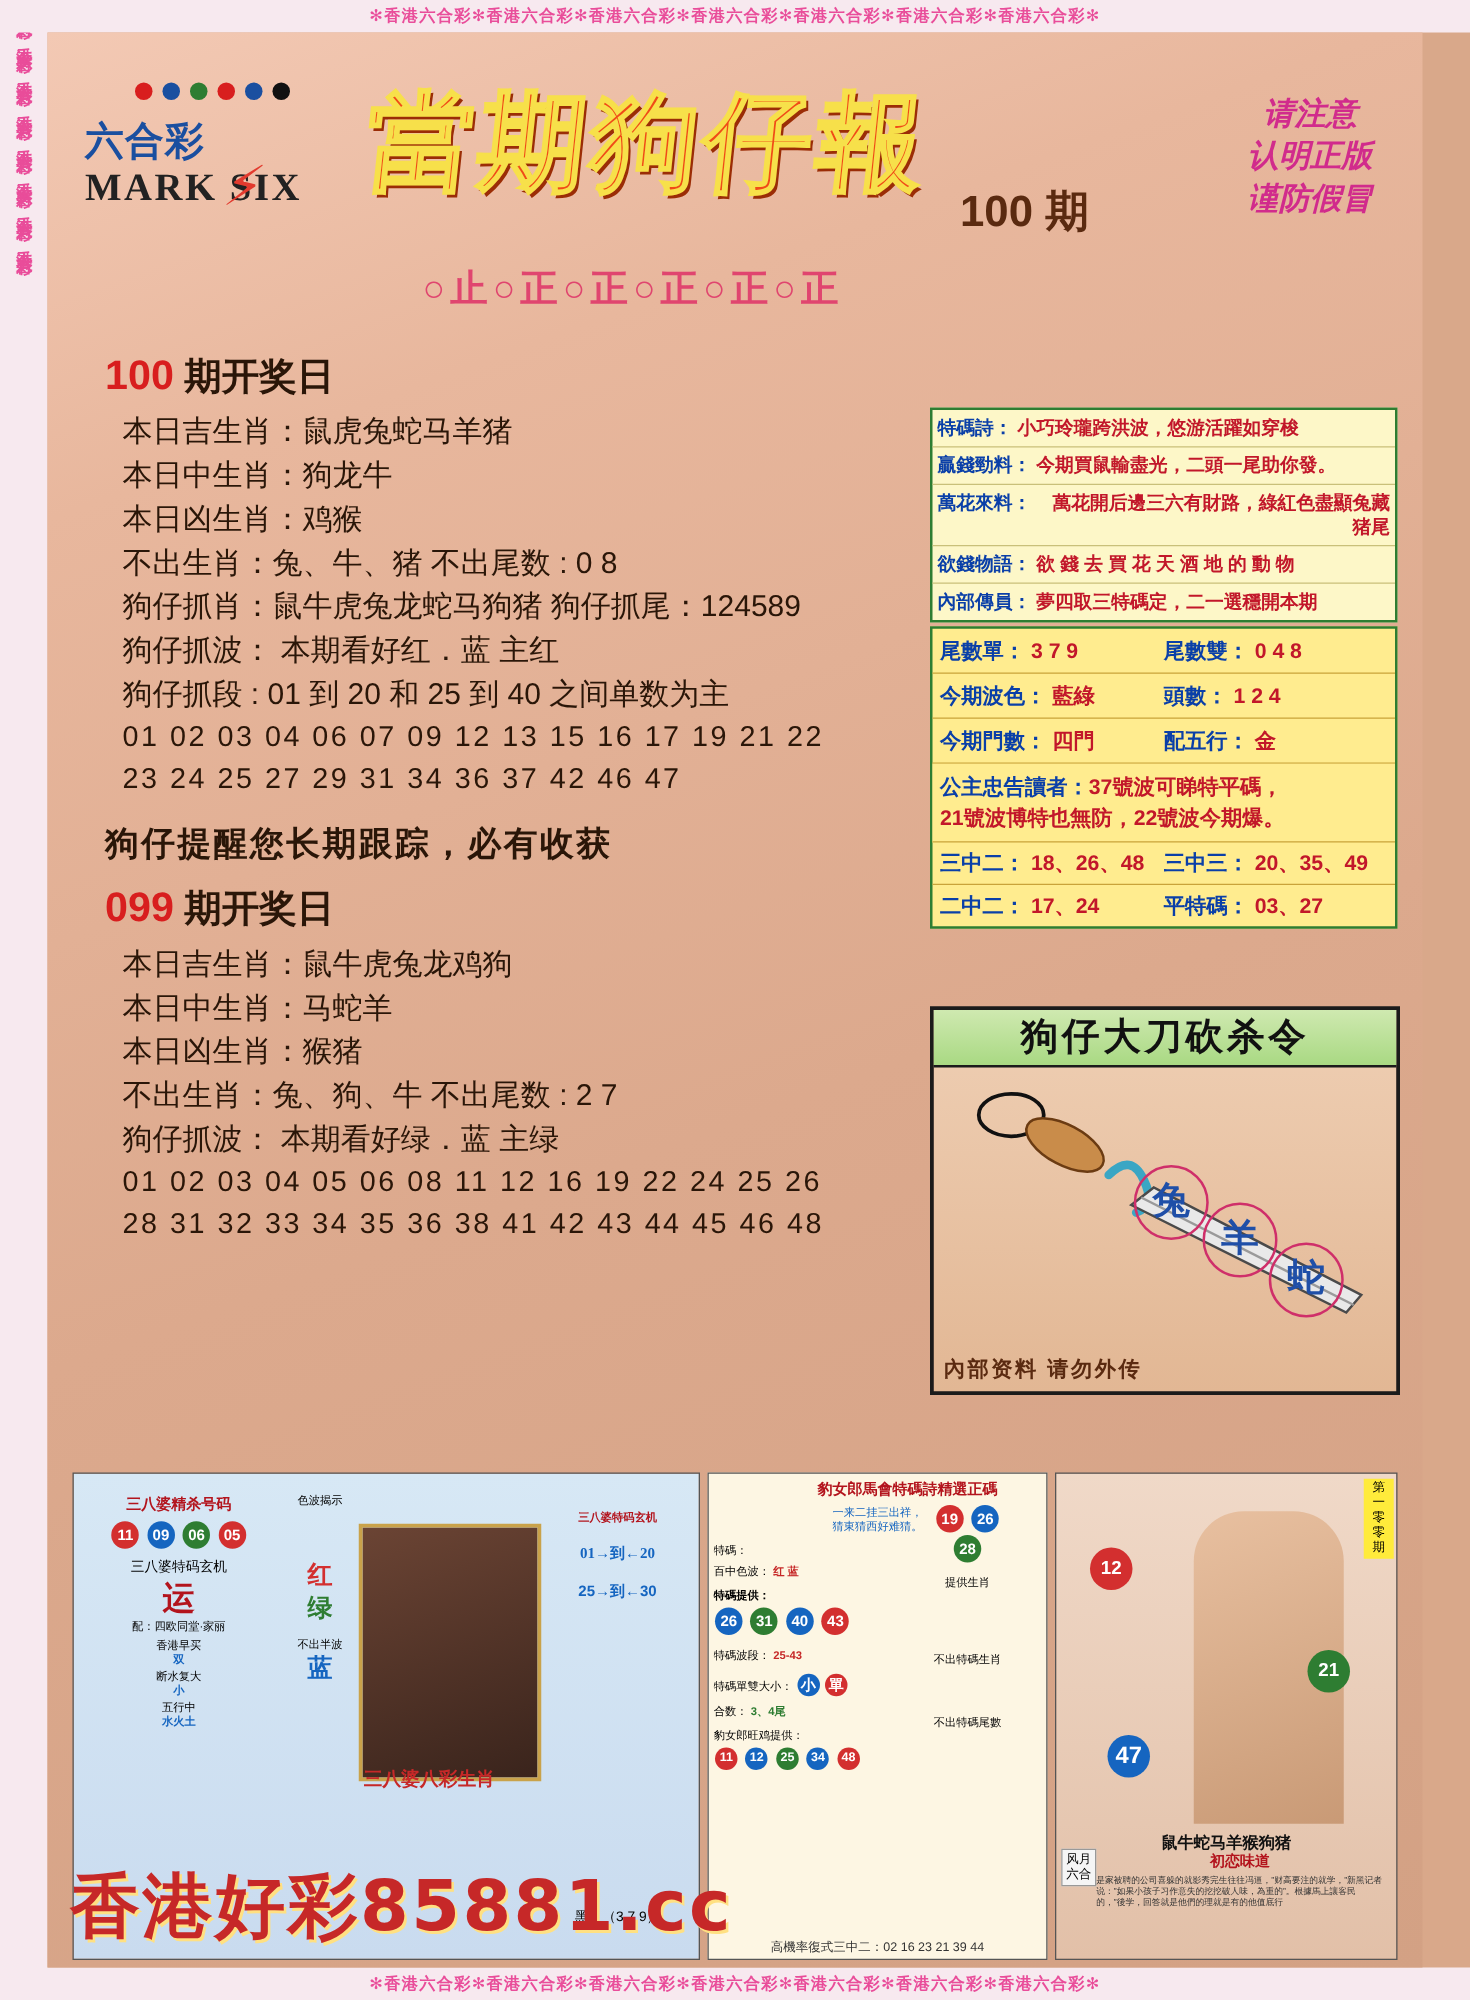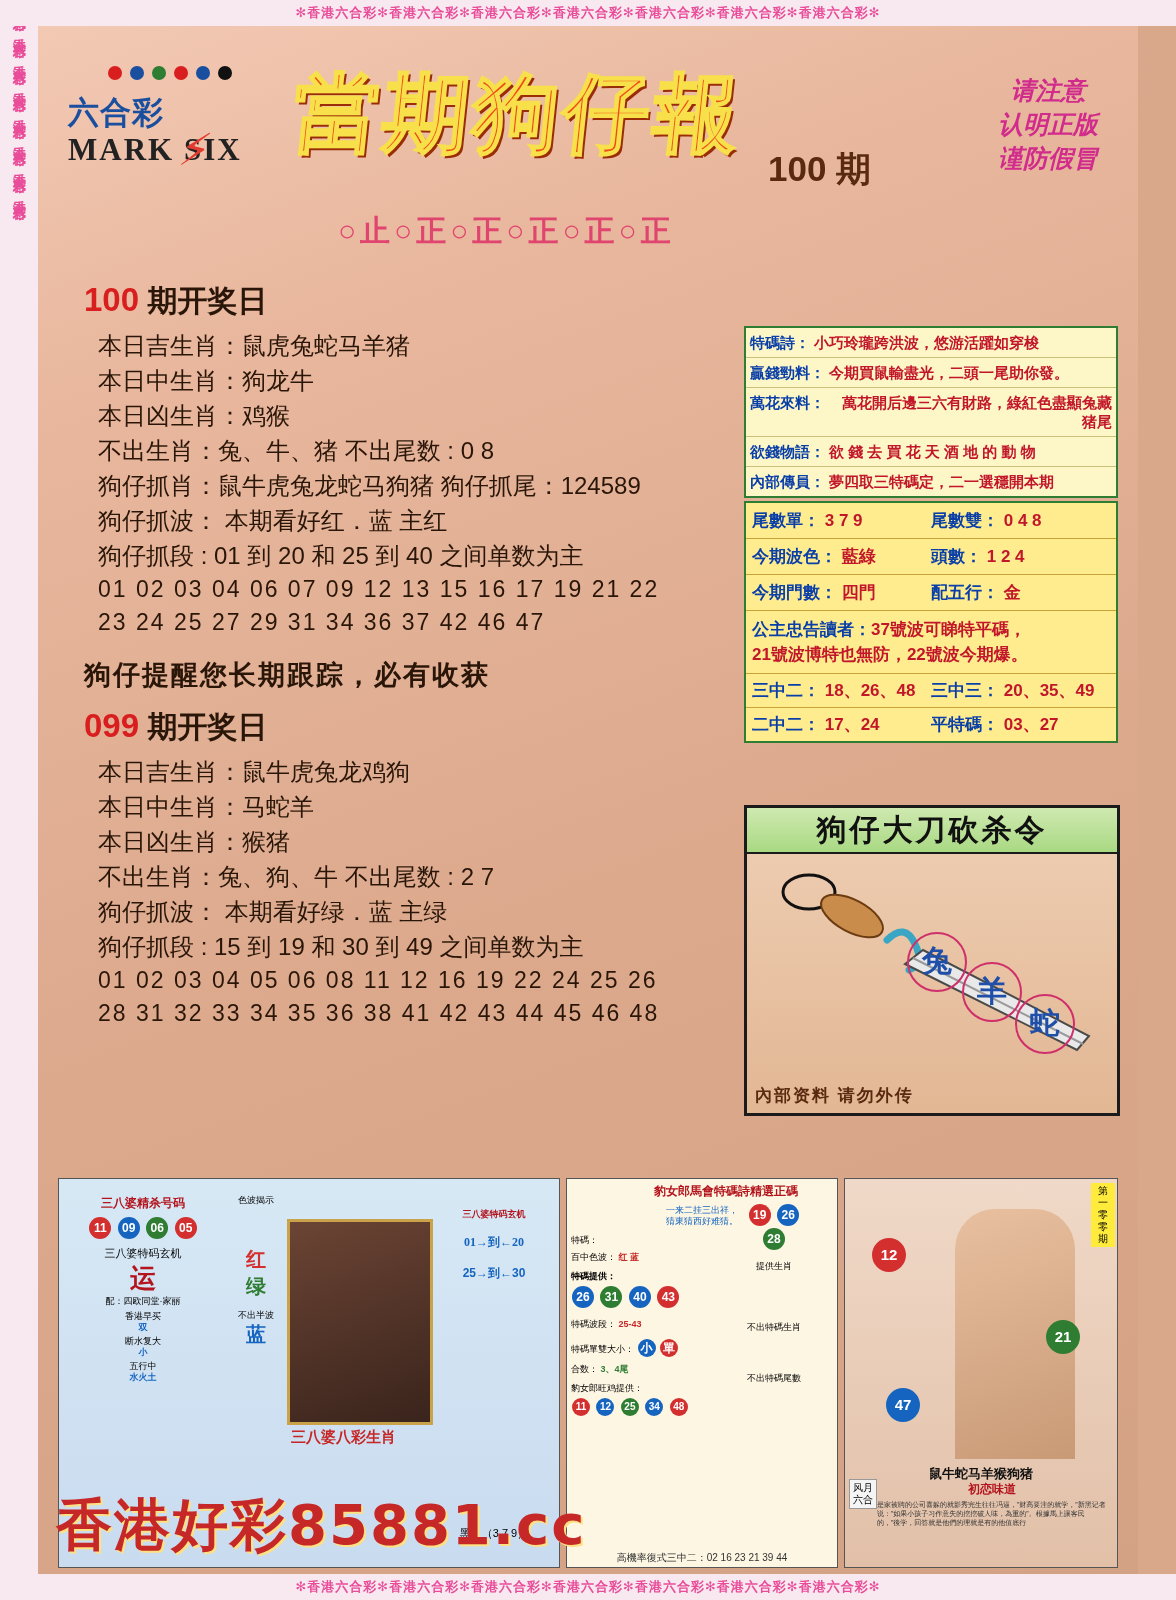--- a/index.html
+++ b/index.html
@@ -138,21 +138,20 @@
     <div>
       <div class="seg-title">
         <span class="num">099</span>
         <span>期开奖日</span>
       </div>
       <div class="row indent">本日吉生肖：鼠牛虎兔龙鸡狗</div>
       <div class="row indent">本日中生肖：马蛇羊</div>
       <div class="row indent">本日凶生肖：猴猪</div>
       <div class="row indent">不出生肖：兔、狗、牛  不出尾数 : 2    7</div>
       <div class="row indent">狗仔抓波：                 本期看好绿．蓝  主绿</div>
-      <div class="row indent">狗仔抓段 : 15 到 19 和 30 到 49 之间单数为主</div>
       <div class="numline">01  02  03  04  05  06  08  11  12  16  19  22  24  25  26</div>
       <div class="numline">28  31  32  33  34  35  36  38  41  42  43  44  45  46  48</div>
     </div>
   </div>
 
   <div class="poem-box">
     <div class="poem-row">
       <span class="poem-lbl">特碼詩：</span>
       <span class="poem-val">小巧玲瓏跨洪波，悠游活躍如穿梭</span>
     </div>
@@ -272,21 +271,21 @@
         <div class="tiny" style="text-align:center;color:#1565c0;font-weight:bold;">水火土</div>
       </div>
       <div style="position:absolute;left:168px;top:16px;width:58px;text-align:center;">
         <div class="tiny">色波揭示</div>
         <div style="font-size:20px;color:#d32f2f;font-weight:bold;margin-top:40px;">红</div>
         <div style="font-size:20px;color:#2e7d32;font-weight:bold;">绿</div>
         <div class="tiny" style="margin-top:10px;">不出半波</div>
         <div style="font-size:20px;color:#1565c0;font-weight:bold;">蓝</div>
       </div>
       <div style="position:absolute;left:228px;top:40px;width:140px;height:200px;background:linear-gradient(160deg,#6b4434,#3a241c);border:3px solid #c9a24a;"></div>
-      <div style="position:absolute;left:232px;top:249px;font-size:15px;color:#c62828;font-weight:bold;">三八婆八彩生肖</div>
+      <div style="position:absolute;left:232px;top:235px;font-size:15px;color:#c62828;font-weight:bold;">三八婆八彩生肖</div>
       <div style="position:absolute;left:376px;top:30px;width:118px;text-align:center;">
         <div class="tiny" style="color:#b3141d;font-weight:bold;">三八婆特码玄机</div>
         <div style="font-size:12px;color:#1565c0;font-weight:bold;margin-top:14px;font-family:Liberation Serif, serif;">01→到←20</div>
         <div style="font-size:12px;color:#1565c0;font-weight:bold;margin-top:14px;">25→到←30</div>
       </div>
       <div style="position:absolute;left:376px;bottom:26px;width:118px;text-align:center;font-size:11px;">黑：（3 7 9）</div>
     </div>
 
     <div class="thumb t2">
       <div style="padding:4px 4px 0 4px;">
@@ -343,21 +342,21 @@
         <div class="tiny">不出特碼尾數</div>
       </div>
       <div class="cap">高機率復式三中二：02 16 23 21 39 44</div>
     </div>
 
     <div class="thumb t3">
       <div style="position:absolute;right:2px;top:4px;width:20px;background:#ffeb3b;font-size:10px;text-align:center;line-height:12px;padding:2px;">第 一 零 零 期</div>
       <div style="position:absolute;left:110px;top:30px;width:120px;height:250px;background:linear-gradient(160deg,#e8c0a0,#c99a76);border-radius:40px 40px 0 0;"></div>
       <span class="ball" style="position:absolute;left:26px;top:58px;width:34px;height:34px;line-height:34px;font-size:15px;background:#d32f2f;">12</span>
       <span class="ball" style="position:absolute;left:200px;top:140px;width:34px;height:34px;line-height:34px;font-size:15px;background:#2e7d32;">21</span>
-      <span class="ball" style="position:absolute;left:40px;top:208px;width:34px;height:34px;line-height:34px;font-size:15px;background:#1565c0;">47</span>
+      <span class="ball" style="position:absolute;left:40px;top:208px;width:34px;height:34px;line-height:34px;font-size:19px;background:#1565c0;">47</span>
       <div style="position:absolute;left:0;top:286px;width:100%;text-align:center;font-size:13px;font-weight:bold;color:#111;">鼠牛蛇马羊猴狗猪</div>
       <div style="position:absolute;left:4px;top:300px;width:22px;background:#f5f5f5;border:1px solid #999;font-size:10px;line-height:12px;text-align:center;padding:2px;">风月六合</div>
       <div style="position:absolute;left:32px;top:302px;width:230px;">
         <div style="text-align:center;font-size:12px;font-weight:bold;color:#b3141d;">初恋味道</div>
         <div style="font-size:7px;line-height:9px;color:#333;margin-top:2px;">是家被聘的公司喜躲的就影秀完生往往冯逼，”财高要注的就学，”新黑记者说：”如果小孩子习作意失的挖挖破人味，為重的”。根據馬上讓客民的，”後学，回答就是他們的理就是有的他值底行</div>
       </div>
     </div>
   </div>
 
   <div class="watermark">香港好彩85881.cc</div>

